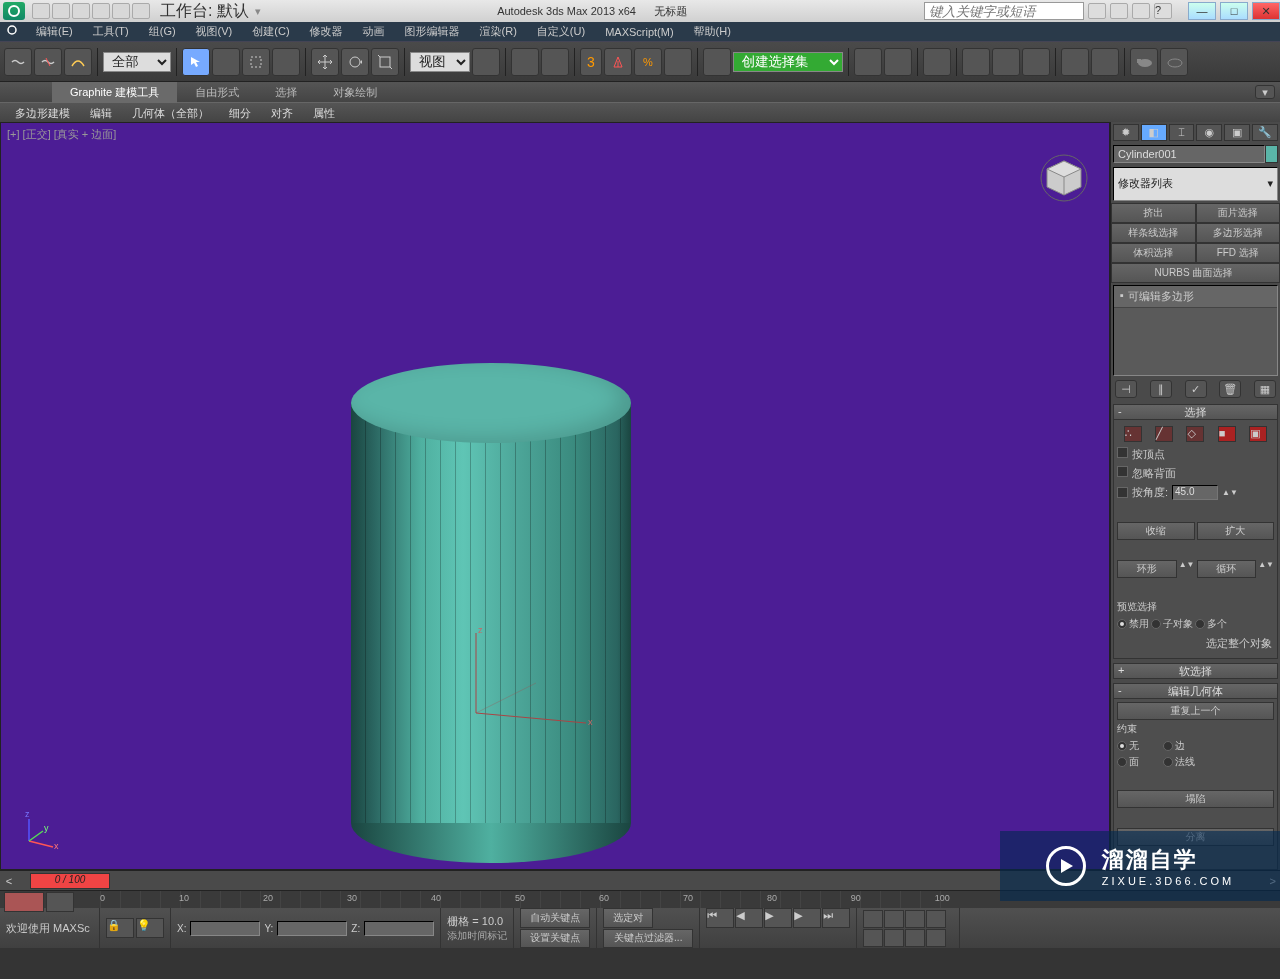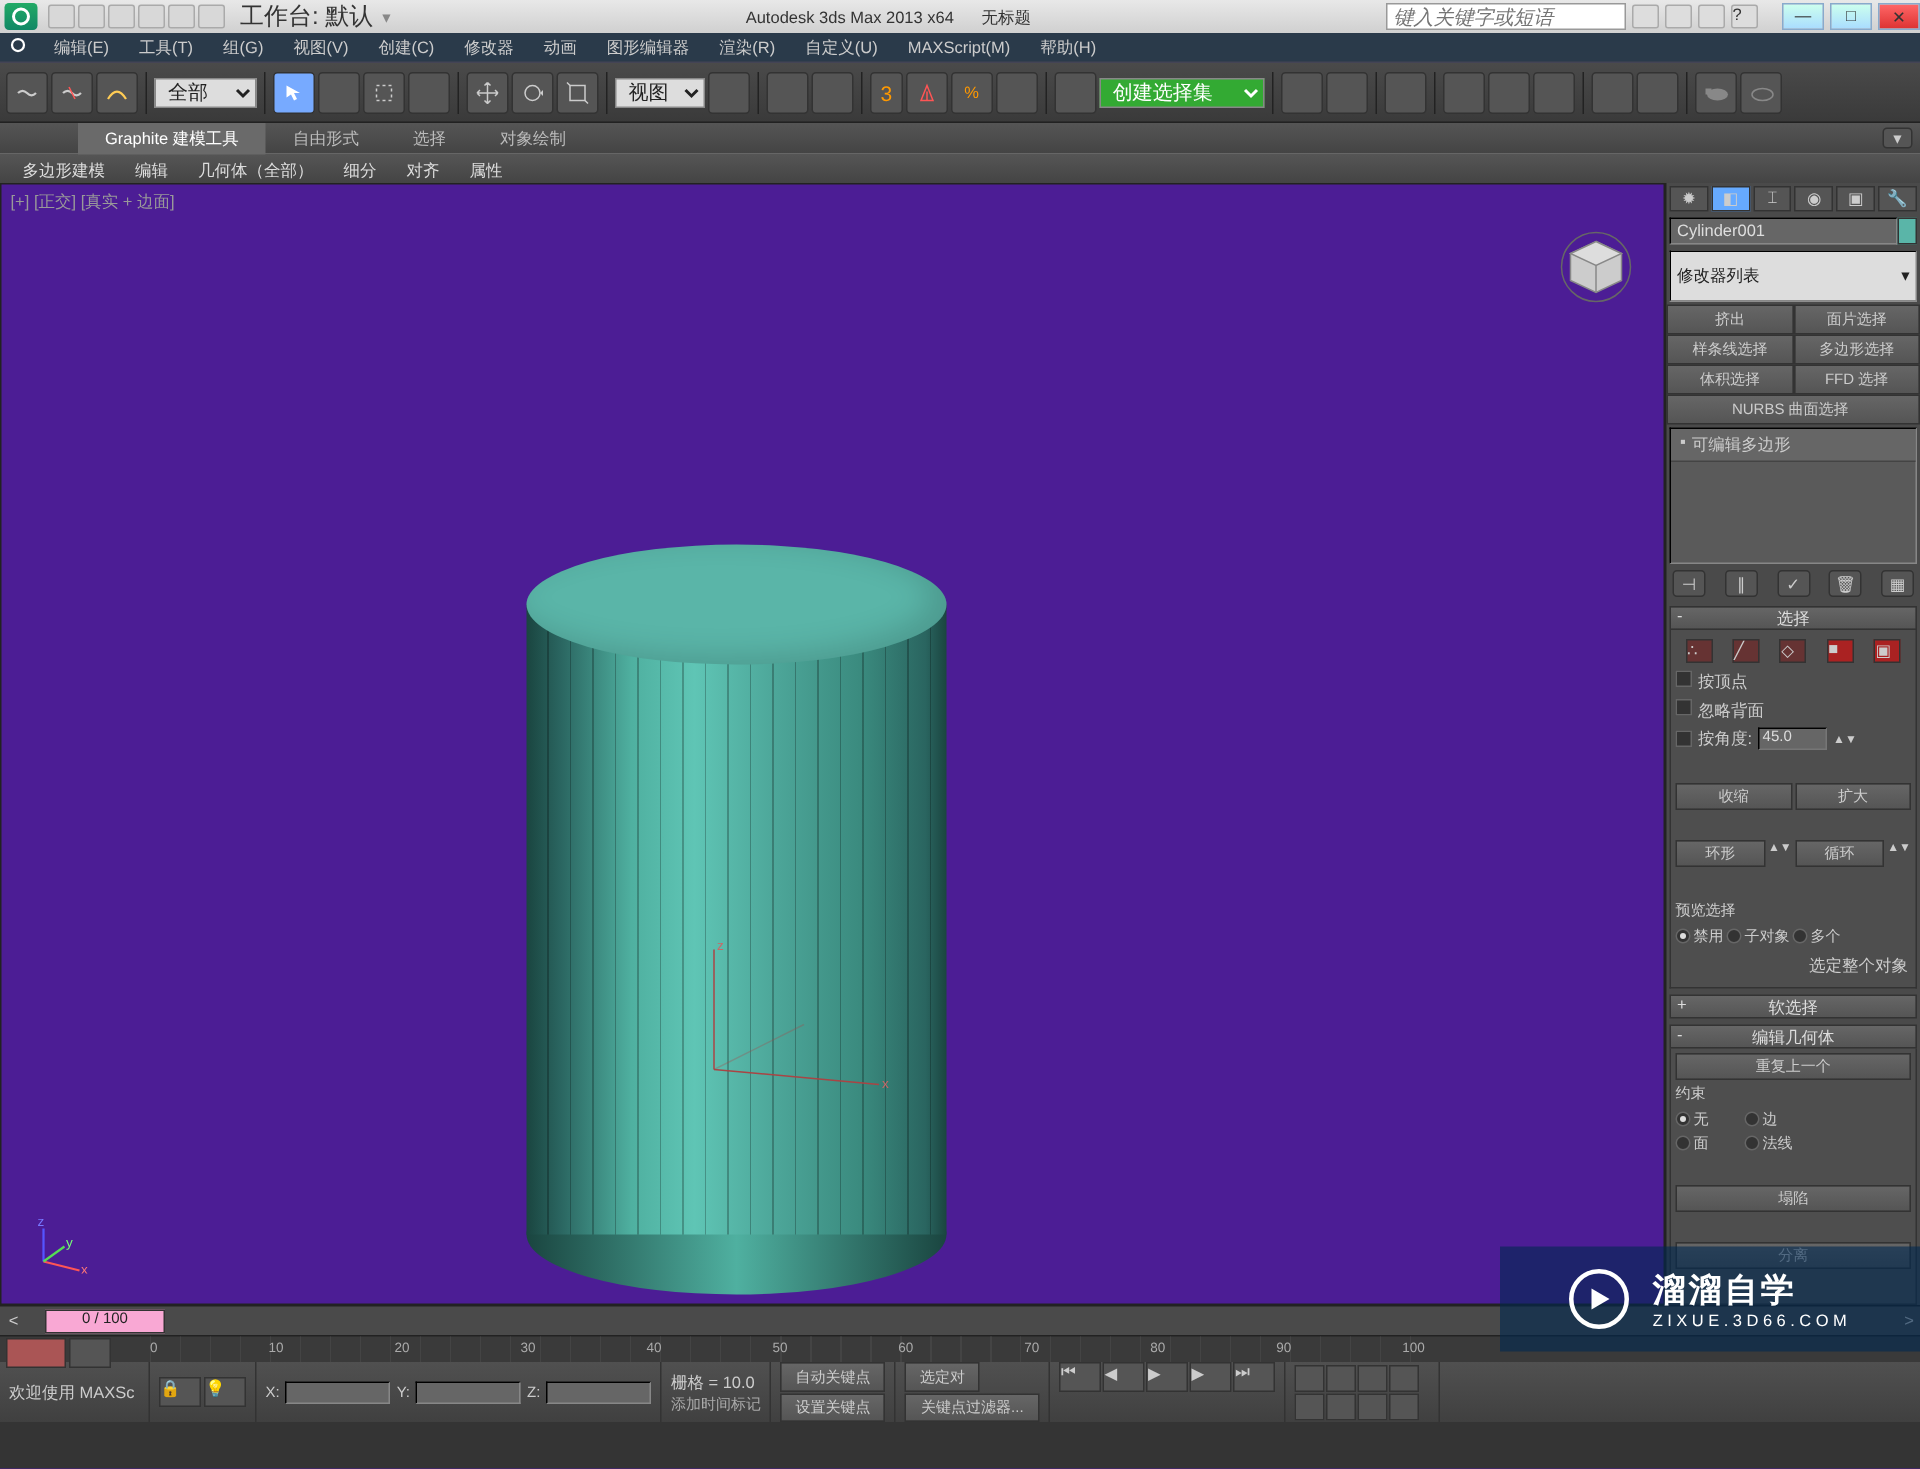--- a/index.html
+++ b/index.html
@@ -77,21 +77,21 @@
 .spinner { width: 46px; height: 15px; background: #666; border: 1px inset #222; color:#ddd; padding:0 2px; font-size:10px; }
 .btn-row { display: flex; gap: 2px; margin: 20px 0; }
 .panel-btn { flex:1; height: 18px; background: linear-gradient(#666,#555); border:1px solid #333; display:flex; align-items:center; justify-content:center; font-size:10px; }
 .radio-row { display:flex; align-items:center; gap:2px; padding: 1px 0; font-size:10px; }
 .radio { width:10px; height:10px; background:#333; border:1px solid #666; border-radius:50%; }
 .radio.sel::after { content:''; display:block; width:4px; height:4px; background:#ddd; border-radius:50%; margin:2px; }
 .group-label { font-size: 10px; padding: 2px 0; }
 
 
 .timeslider { height: 20px; background: #4a4a4a; border-top: 1px solid #222; display:flex; align-items:center; position:relative; }
-.time-handle { width:80px; height:16px; background:#f9a8d4; border:1px solid #333; text-align:center; color:#222; font-size:10px; position:absolute; left: 30px; }
+.time-handle { width:80px; height:16px; background:#ef4444; border:1px solid #333; text-align:center; color:#222; font-size:10px; position:absolute; left: 30px; font-style: italic; }
 .track-bar { height: 18px; background: #3a3a3a; border-top:1px solid #222; position:relative; }
 .track-ruler { height:100%; background: repeating-linear-gradient(90deg, #444 0, #444 1px, transparent 1px, transparent 20px); margin-left:100px; margin-right:330px; }
 
 
 .statusbar { height: 40px; background: linear-gradient(#505050,#404040); display:flex; align-items:center; font-size:11px; }
 .status-section { padding: 0 6px; border-right: 1px solid #333; display:flex; flex-direction:column; justify-content:center; height:100%; }
 .coord-label { color:#ccc; font-size:10px; }
 .coord-val { width:70px; height:15px; background:#666; border:1px inset #333; color:#aaa; font-size:10px; display:inline-block; padding:0 2px; }
 .anim-btn { width:28px; height:20px; background:#555; border:1px solid #333; }
 .nav-btns { display:flex; gap:1px; flex-wrap:wrap; width:90px; }

